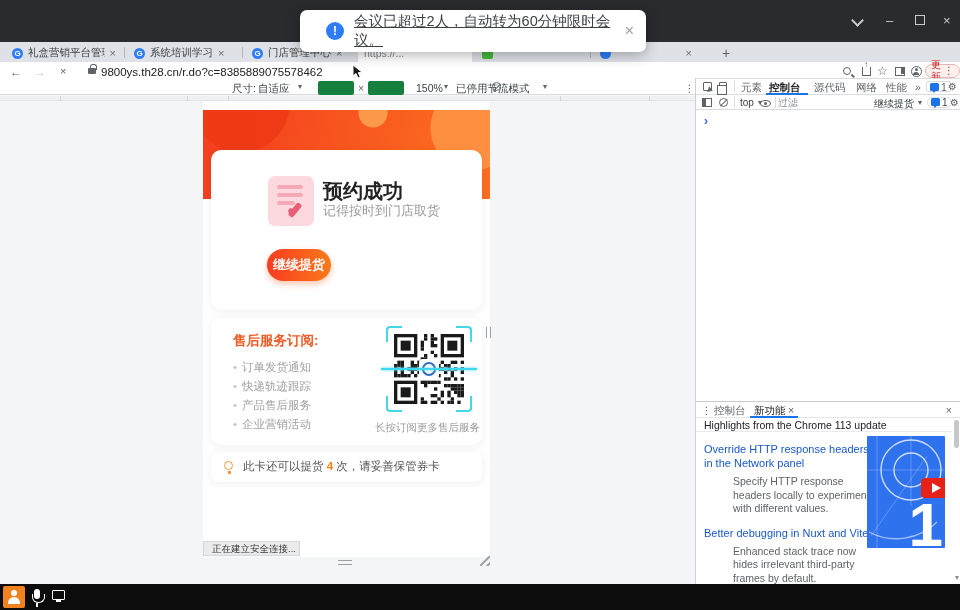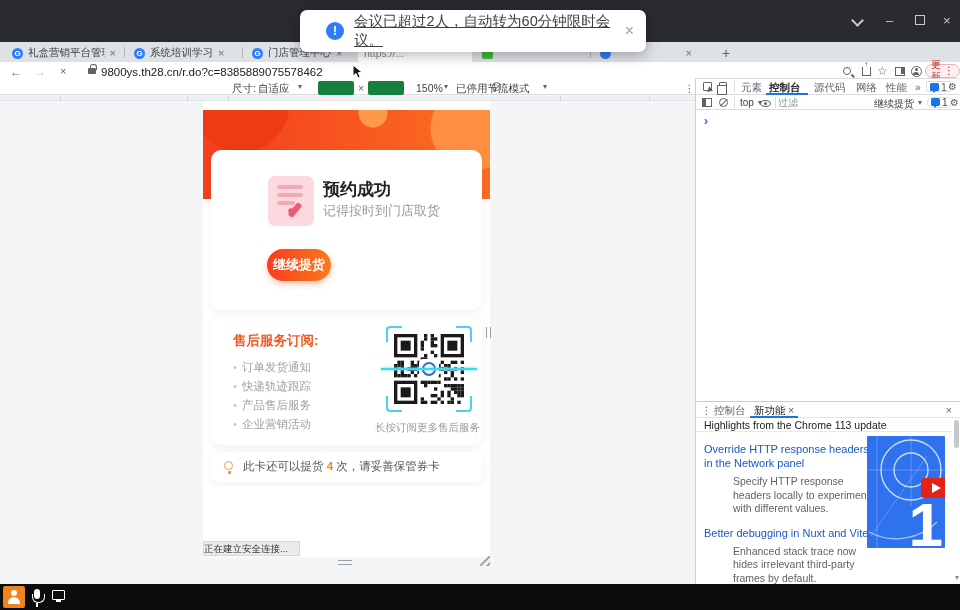--- a/index.html
+++ b/index.html
@@ -82,21 +82,21 @@
   .qrsvg { position:absolute; left:8px; top:8px; }
   .qrlogo { position:absolute; left:33px; top:33px; width:20px; height:20px; background:#fff; border-radius:4px; }
   .qrlogo:before { content:""; position:absolute; left:3px; top:3px; width:10px; height:10px; border:2.5px solid #2e6cc0; border-radius:50%; }
   .scanline { position:absolute; left:-5px; right:-5px; top:42px; height:2px; background:#3fd6ef; box-shadow:0 0 3px #3fd6ef; }
   .qrcap { position:absolute; right:2px; top:103px; font-size:10.5px; color:#9b9b9b; }
   .bulb { position:absolute; left:13px; top:9px; width:9px; height:9px; border:1.5px solid #f09a3a; border-radius:50%; }
   .bulb:after { content:""; position:absolute; left:2.5px; top:9px; width:3px; height:3px; background:#f09a3a; }
   .tiptext { position:absolute; left:32px; top:7px; font-size:11.5px; color:#555; }
   .tipnum { color:#f08519; font-weight:bold; }
   .bottomwhite { position:absolute; left:0; top:386px; width:287px; height:69px; background:#fff; }
-  .loadtip { position:absolute; left:0; top:440px; width:97px; height:15px; background:#ebebeb; border:1px solid #d6d6d6; font-size:9.5px; color:#333; line-height:13px; padding-left:0; }
+  .loadtip { position:absolute; left:0; top:440px; width:97px; height:15px; background:#ebebeb; border:1px solid #d6d6d6; font-size:9.5px; color:#333; line-height:13px; padding-left:8px; }
 
   
   .h-right { left:486px; top:327px; width:5px; height:11px; border-left:1.5px solid #9aa0a6; border-right:1.5px solid #9aa0a6; }
   .h-bottom { left:338px; top:560px; width:14px; height:5px; border-top:1.5px solid #9aa0a6; border-bottom:1.5px solid #9aa0a6; }
   .h-corner { left:480px; top:556px; width:10px; height:10px; overflow:hidden; }
   .h-corner i { position:absolute; width:14px; height:1.5px; background:#9aa0a6; transform:rotate(-45deg); }
 
   
   .devtools { left:695px; top:78px; width:265px; height:506px; background:#fff; border-left:1px solid #cdcfd2; border-top:1px solid #dadce0; }
   .dtrow1 { position:absolute; left:0; top:0; width:264px; height:16px; border-bottom:1px solid #dadce0; font-size:10.5px; color:#5f6368; }
@@ -244,21 +244,21 @@
     <div class="hero"></div>
 
     <div class="card" style="top:49px; height:160px;">
       <div class="doc">
         <i style="top:9px; width:26px;"></i>
           <i style="top:17px; width:26px;"></i>
           <i style="top:25px; width:18px;"></i>
         <span class="chk1"></span>
           <span class="chk2"></span>
       </div>
-      <div style="position:absolute; left:112px; top:28px; font-size:17px; font-weight:bold; color:#222;">预约成功</div>
+      <div style="position:absolute; left:112px; top:28px; font-size:20px; font-weight:bold; color:#222;">预约成功</div>
       <div style="position:absolute; left:112px; top:52px; font-size:13px; color:#9a9a9a;">记得按时到门店取货</div>
       <div class="btn btn-primary">继续提货</div>
     </div>
 
     <div class="card" style="top:217px; height:127px;">
       <div class="subhead">售后服务订阅:</div>
       <ul class="sublist">
         <li><span class="bullet">•</span><span>订单发货通知</span></li>
         <li><span class="bullet">•</span><span>快递轨迹跟踪</span></li>
         <li><span class="bullet">•</span><span>产品售后服务</span></li>

